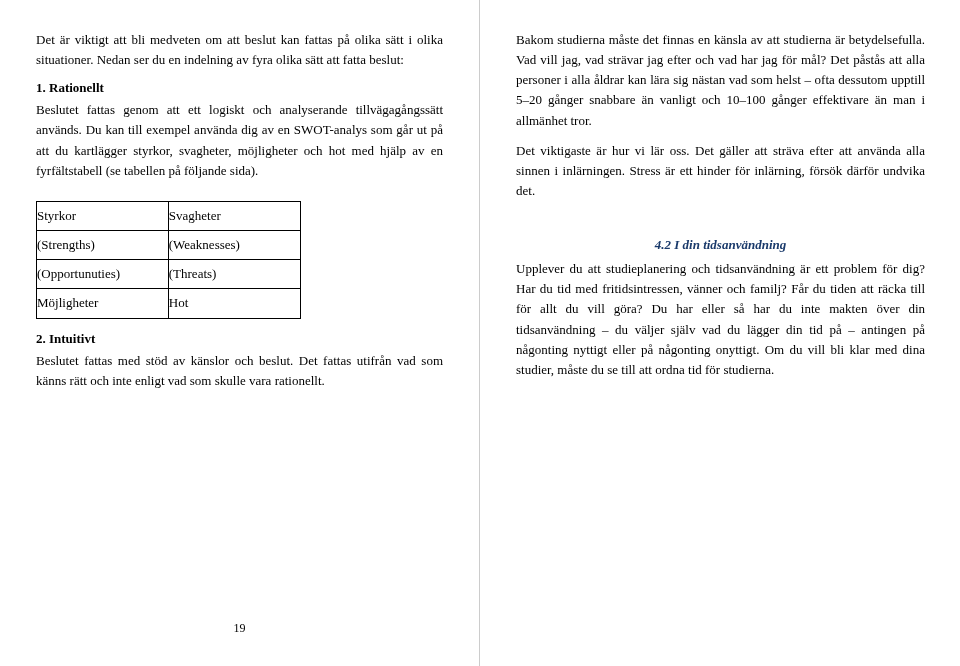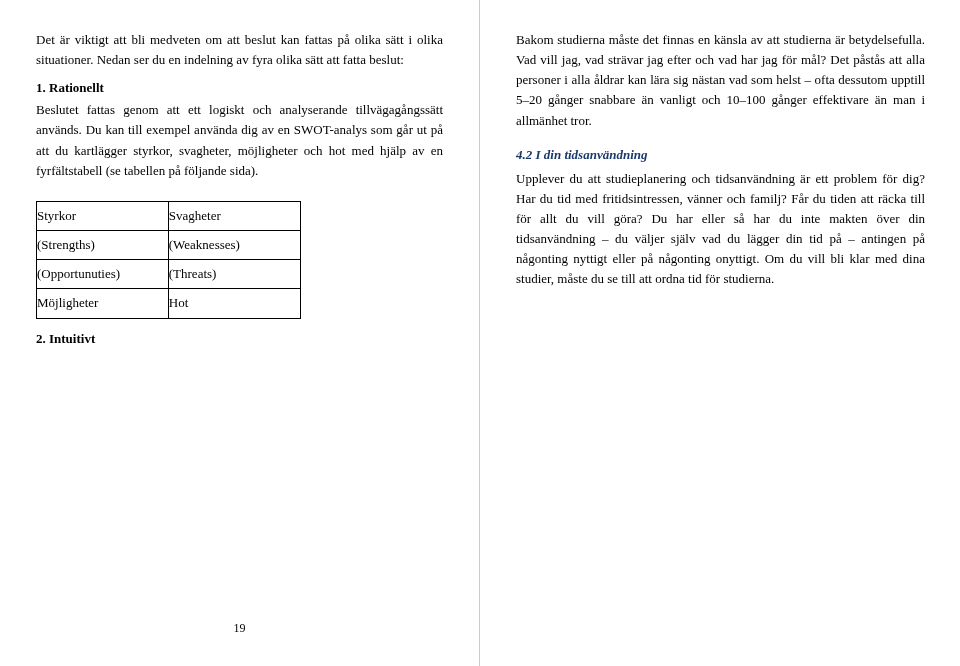--- a/index.html
+++ b/index.html
@@ -40,21 +40,22 @@
     }
     .numbered-heading {
       font-weight: bold;
       margin-bottom: 4px;
     }
     .italic-heading {
       font-style: italic;
       color: #1a3a6b;
       font-weight: bold;
       margin-bottom: 6px;
-      margin-top: 6px;
+      margin-top: 26px;
+      text-align: center;
     }
     .swot-table {
       border-collapse: collapse;
       width: 65%;
       margin: 10px 0 12px 0;
     }
     .swot-table td {
       border: 1px solid #000;
       padding: 5px 0;
       font-size: 13px;
@@ -100,29 +101,31 @@
           </tr>
           <tr>
             <td>Möjligheter</td>
             <td>Hot</td>
           </tr>
         </tbody>
     </table>
 
     <p class="numbered-heading">2. Intuitivt</p>
 
+    <p class="text-block">Beslutet fattas med stöd av känslor och beslut. Det fattas utifrån vad som känns rätt och inte enligt vad som skulle vara rationellt.</p>
 
     <div class="spacer"></div>
     <div class="page-number">19</div>
   </div>
 
   <div class="right-page">
 
     <p class="text-block">Bakom studierna måste det finnas en känsla av att studierna är betydelsefulla. Vad vill jag, vad strävar jag efter och vad har jag för mål? Det påstås att alla personer i alla åldrar kan lära sig nästan vad som helst – ofta dessutom upptill 5–20 gånger snabbare än vanligt och 10–100 gånger effektivare än man i allmänhet tror.</p>
 
+    <p class="text-block">Det viktigaste är hur vi lär oss. Det gäller att sträva efter att använda alla sinnen i inlärningen. Stress är ett hinder för inlärning, försök därför undvika det.</p>
 
     <p class="italic-heading">4.2 I din tidsanvändning</p>
 
     <p class="text-block">Upplever du att studieplanering och tidsanvändning är ett problem för dig? Har du tid med fritidsintressen, vänner och familj? Får du tiden att räcka till för allt du vill göra? Du har eller så har du inte makten över din tidsanvändning – du väljer själv vad du lägger din tid på – antingen på någonting nyttigt eller på någonting onyttigt. Om du vill bli klar med dina studier, måste du se till att ordna tid för studierna.</p>
 
     <div class="spacer"></div>
   </div>
 
 </div>
 

